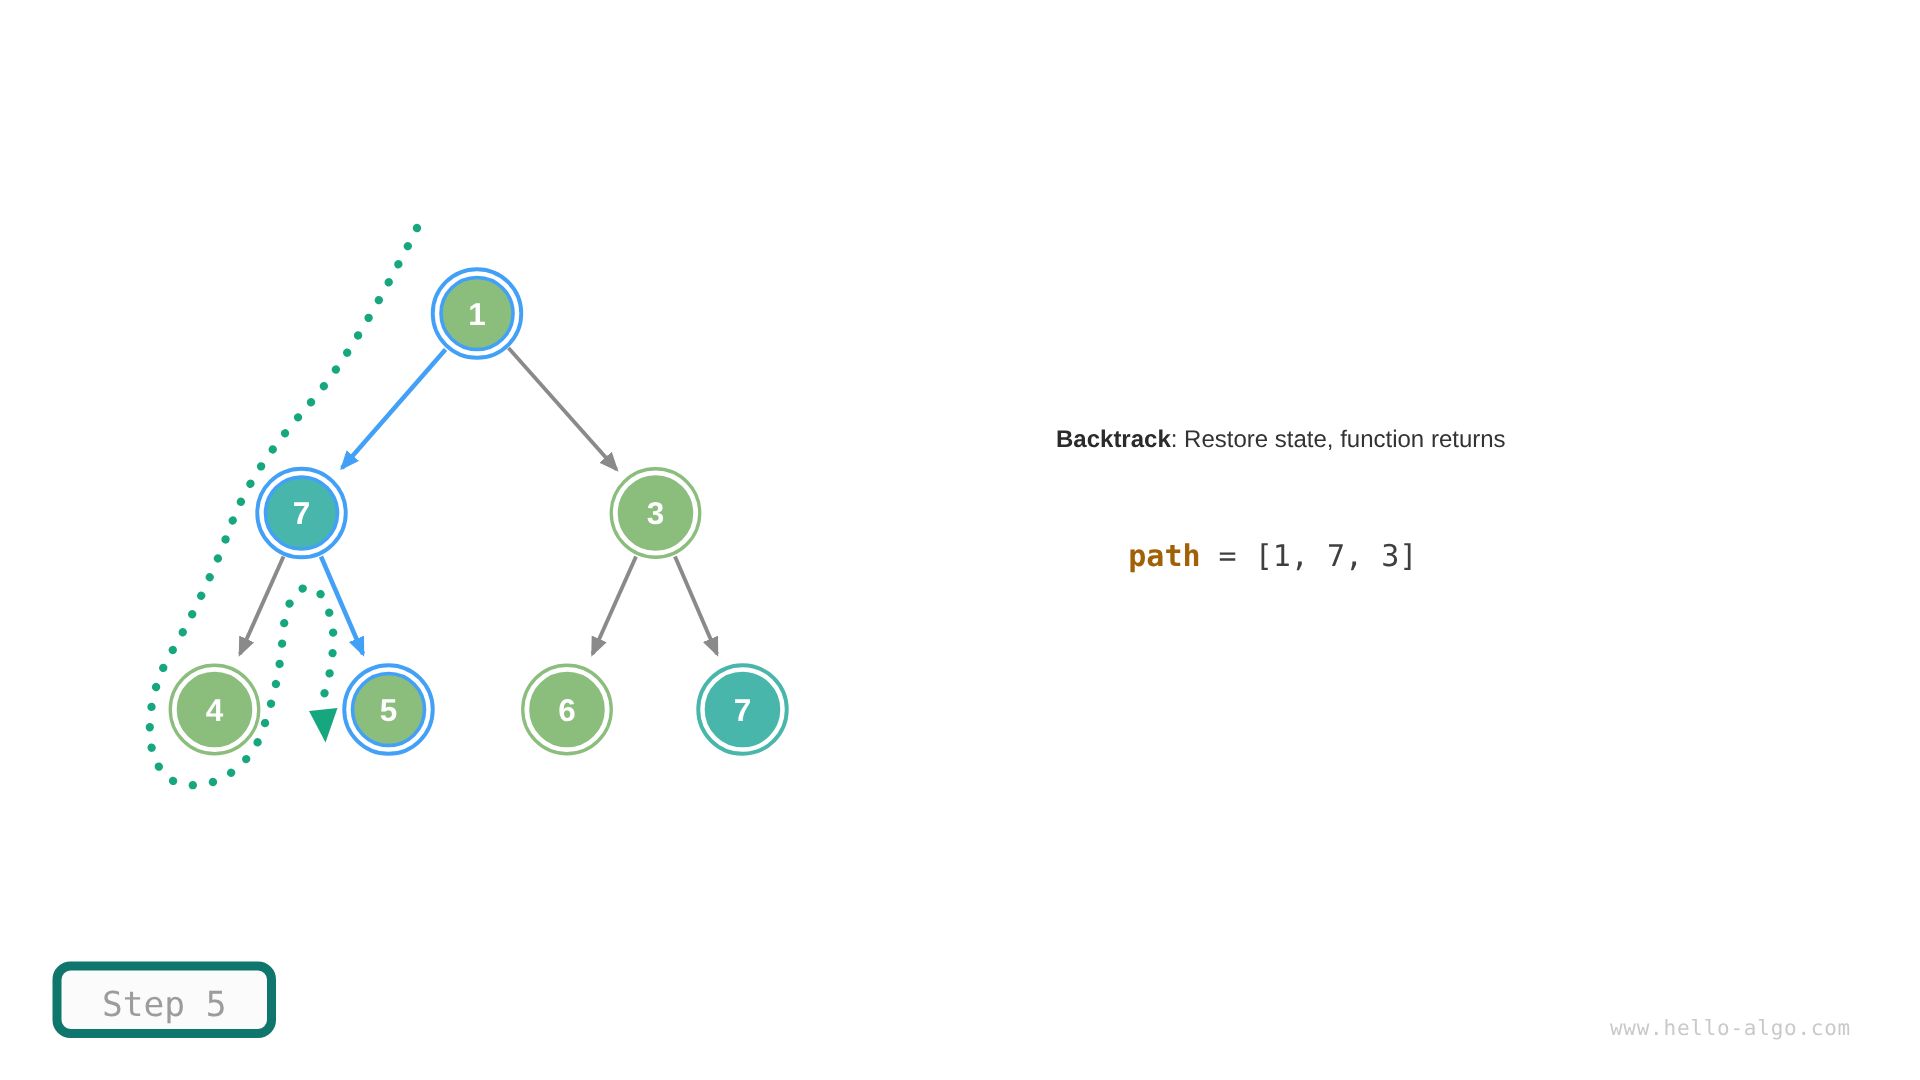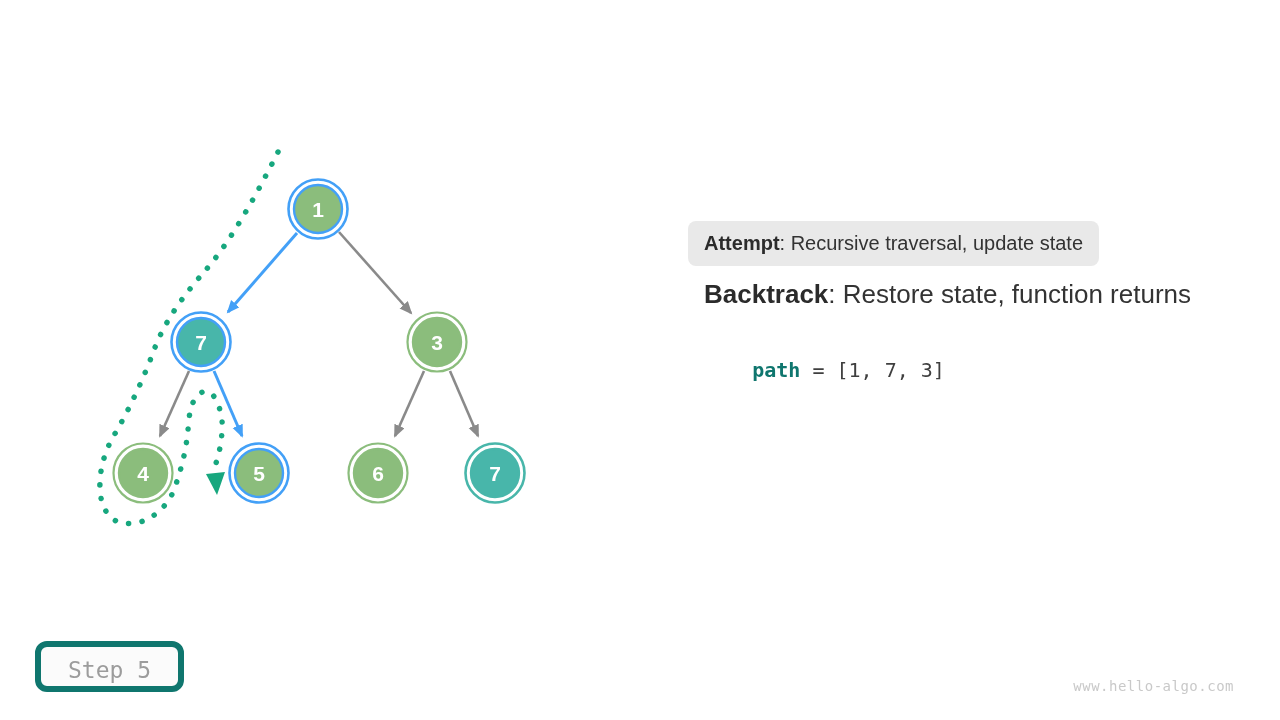--- a/index.html
+++ b/index.html
@@ -23,36 +23,36 @@
     border-radius: 8px;
     font-size: 20px;
     color: #333333;
     white-space: nowrap;
   }
   .attempt-box b, .backtrack-line b { color: #2b2b2b; font-weight: bold; }
 
   .backtrack-line {
     position: absolute;
     left: 704px; top: 282px;
-    font-size: 26px; line-height: 24px;
+    font-size: 16px; line-height: 24px;
     color: #333333;
     white-space: nowrap;
   }
 
   .code-line {
     position: absolute;
     left: 704px;
     font-family: "DejaVu Sans Mono", "Liberation Mono", monospace;
     font-size: 20px; line-height: 25px;
     color: #3f3f3f;
     white-space: pre;
   }
   .code-line .kw { font-weight: bold; }
   #path-line { top: 333px; }
-  #path-line .kw { color: #0f766e; }
+  #path-line .kw { color: #a16207; }
   #res-line { top: 450px; }
   #res-line .kw { color: #2f9d8c; }
 
   .step-badge {
     position: absolute;
     left: 35px; top: 641px;
     height: 51px; line-height: 47px;
     padding: 0 27px;
     background: #fbfbfb;
     border: 6px solid #0f766e;
@@ -132,23 +132,20 @@
           <text x="378" y="480.5" text-anchor="middle" fill="#ffffff" font-size="21" font-weight="bold" font-family="&quot;Liberation Sans&quot;, sans-serif">6</text>
         </g>
         <g>
           <circle cx="495" cy="473" r="29.5" fill="#ffffff" stroke="#48b6aa" stroke-width="2.6"></circle>
           <circle cx="495" cy="473" r="24" fill="#48b6aa" stroke="#48b6aa" stroke-width="2.4"></circle>
           <text x="495" y="480.5" text-anchor="middle" fill="#ffffff" font-size="21" font-weight="bold" font-family="&quot;Liberation Sans&quot;, sans-serif">7</text>
         </g>
       </g>
   </svg>
 
-  <div class="attempt-box">
-    <b>Attempt</b><span>: Recursive traversal, update state</span>
-  </div>
 
   <div class="backtrack-line">
     <b>Backtrack</b><span>: Restore state, function returns</span>
   </div>
 
   <div class="code-line" id="path-line">
     <span class="kw">path</span><span> = [1, 7, 3]</span>
   </div>
 
 

